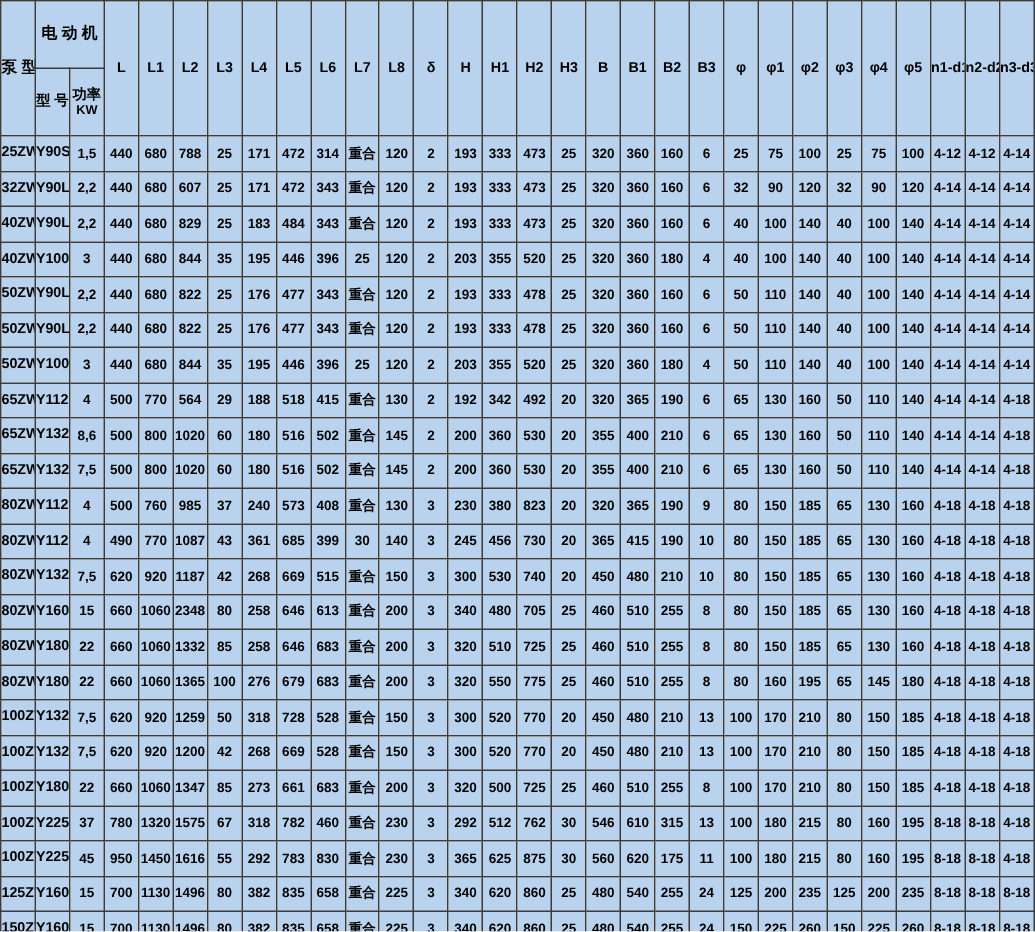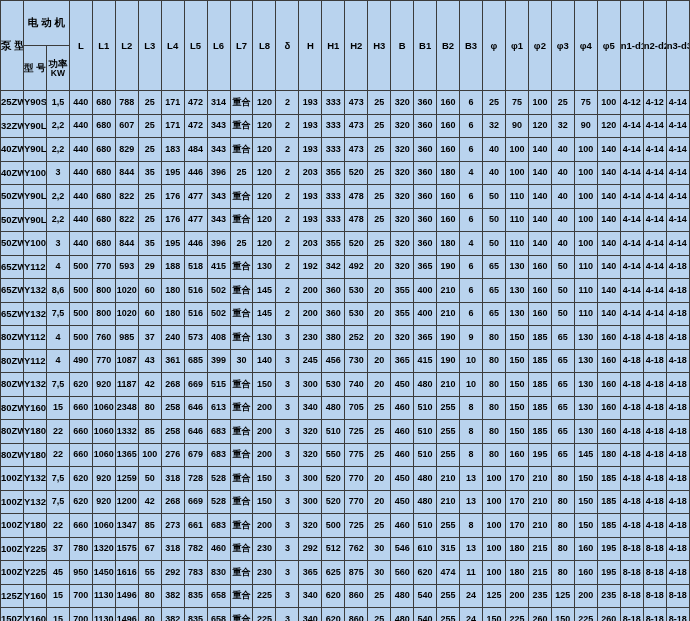--- a/index.html
+++ b/index.html
@@ -294,21 +294,21 @@
           <td>4-14</td>
           <td>4-14</td>
           <td>4-14</td>
         </tr>
         <tr>
           <td class="model">65ZW30-18</td>
           <td class="model2">Y112M-2</td>
           <td>4</td>
           <td>500</td>
           <td>770</td>
-          <td>593</td>
+          <td>564</td>
           <td>29</td>
           <td>188</td>
           <td>518</td>
           <td>415</td>
           <td>重合</td>
           <td>130</td>
           <td>2</td>
           <td>192</td>
           <td>342</td>
           <td>492</td>
@@ -400,21 +400,21 @@
           <td>985</td>
           <td>37</td>
           <td>240</td>
           <td>573</td>
           <td>408</td>
           <td>重合</td>
           <td>130</td>
           <td>3</td>
           <td>230</td>
           <td>380</td>
-          <td>252</td>
+          <td>823</td>
           <td>20</td>
           <td>320</td>
           <td>365</td>
           <td>190</td>
           <td>9</td>
           <td>80</td>
           <td>150</td>
           <td>185</td>
           <td>65</td>
           <td>130</td>
@@ -724,21 +724,21 @@
           <td>830</td>
           <td>重合</td>
           <td>230</td>
           <td>3</td>
           <td>365</td>
           <td>625</td>
           <td>875</td>
           <td>30</td>
           <td>560</td>
           <td>620</td>
-          <td>474</td>
+          <td>175</td>
           <td>11</td>
           <td>100</td>
           <td>180</td>
           <td>215</td>
           <td>80</td>
           <td>160</td>
           <td>195</td>
           <td>8-18</td>
           <td>8-18</td>
           <td>4-18</td>

